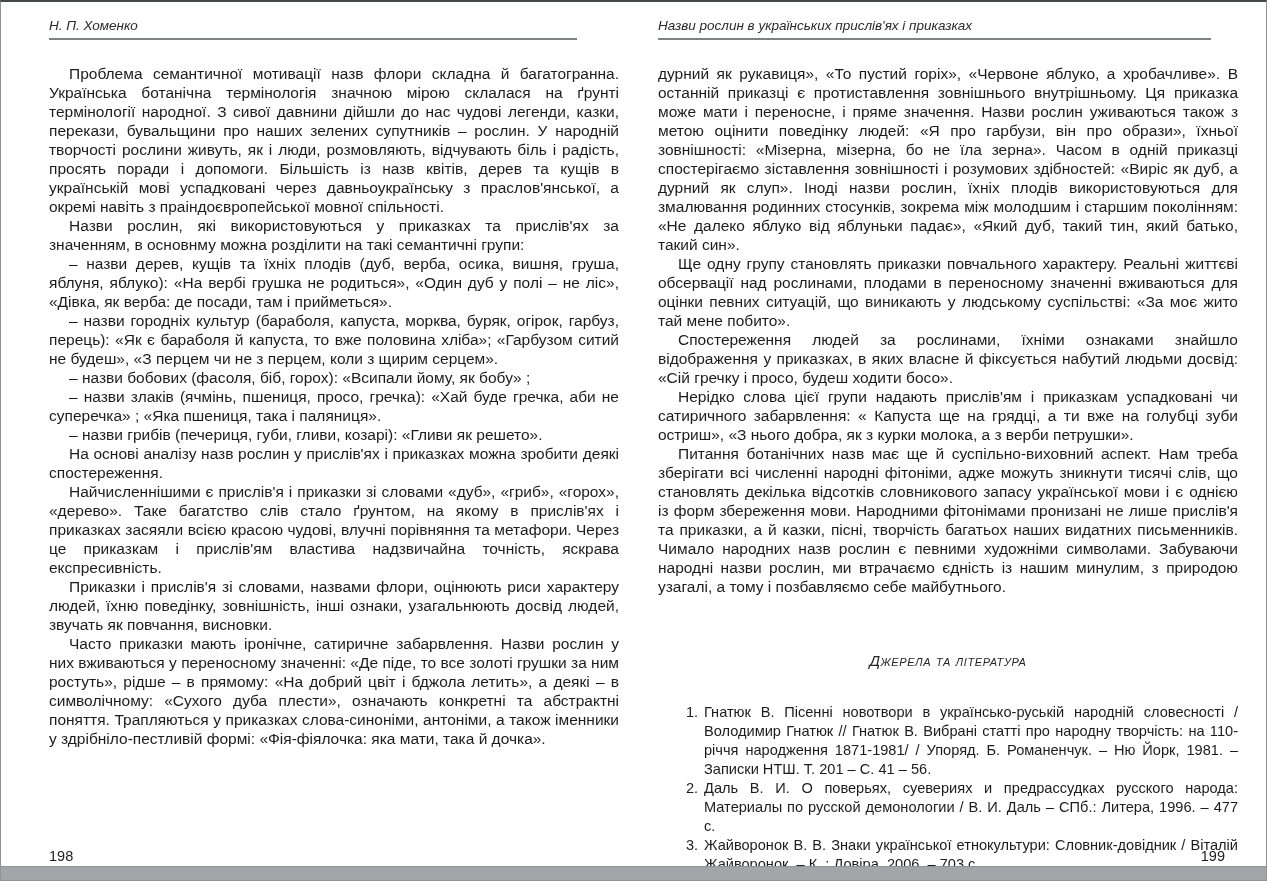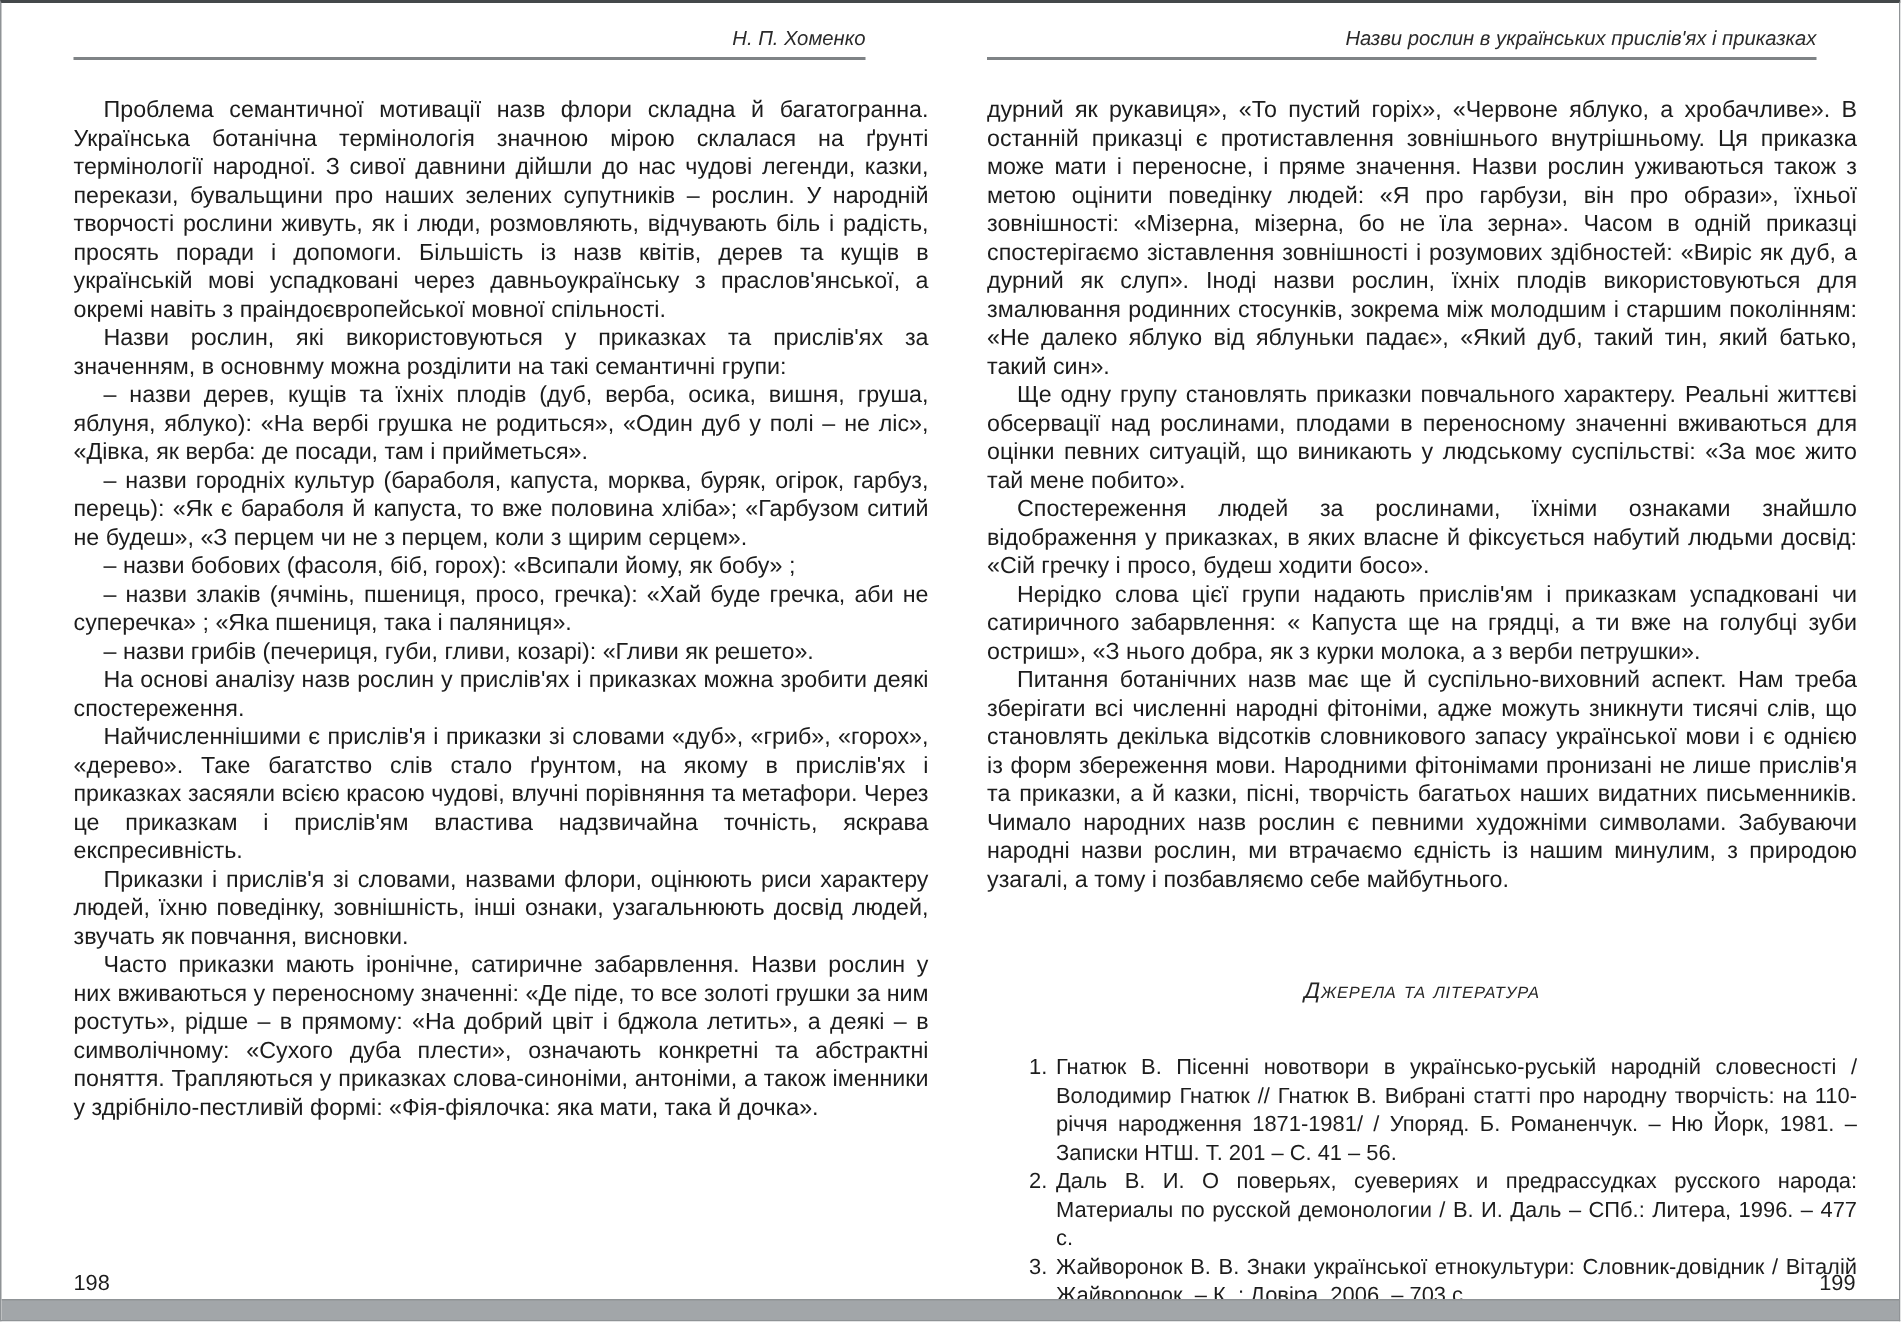--- a/index.html
+++ b/index.html
@@ -13,31 +13,31 @@
     border-top: 2px solid #44484a;
     overflow: hidden;
     color: #1d1d1d;
     font-family: "Liberation Sans", "DejaVu Sans", sans-serif;
   }
   .page { position: absolute; top: 16px; }
   .page.left  { left: 48px;  width: 570px; }
   .page.right { left: 657px; width: 580px; }
 
   .head-wrap { }
-  .page.left  .head-wrap { width: 528px; text-align: right; }
+  .page.left  .head-wrap { width: 528px; }
   .page.right .head-wrap { width: 553px; }
   .head-text {
     font-style: italic;
     font-size: 13.5px;
     line-height: 16px;
     color: #2a2a2a;
     padding-bottom: 4px;
     white-space: nowrap;
   }
-  .page.right .head-text { text-align: right; }
+  .page.right .head-text { text-align: left; }
   .head-rule { height: 2px; background: #7f8386; }
 
   .body { margin-top: 24px; }
   p.para {
     margin: 0;
     font-size: 15.5px;
     line-height: 19px;
     text-align: justify;
     text-indent: 20px;
     color: #1c1c1c;
@@ -60,21 +60,21 @@
   .ref-num { flex: 0 0 18px; margin-left: 28px; }
   .ref-text { flex: 1; text-align: justify; }
 
   .folio {
     position: absolute;
     top: 846px;
     font-size: 14.5px;
     color: #1c1c1c;
   }
   .folio-left  { left: 48px; }
-  .folio-right { right: 29px; }
+  .folio-right { right: 41px; }
 
   .bottom-bar {
     position: absolute;
     left: 0; right: 0; bottom: 0;
     height: 13px;
     background: #a2a6a9;
     border-top: 1px solid #8f9396;
   }
 </style>
 </head>

